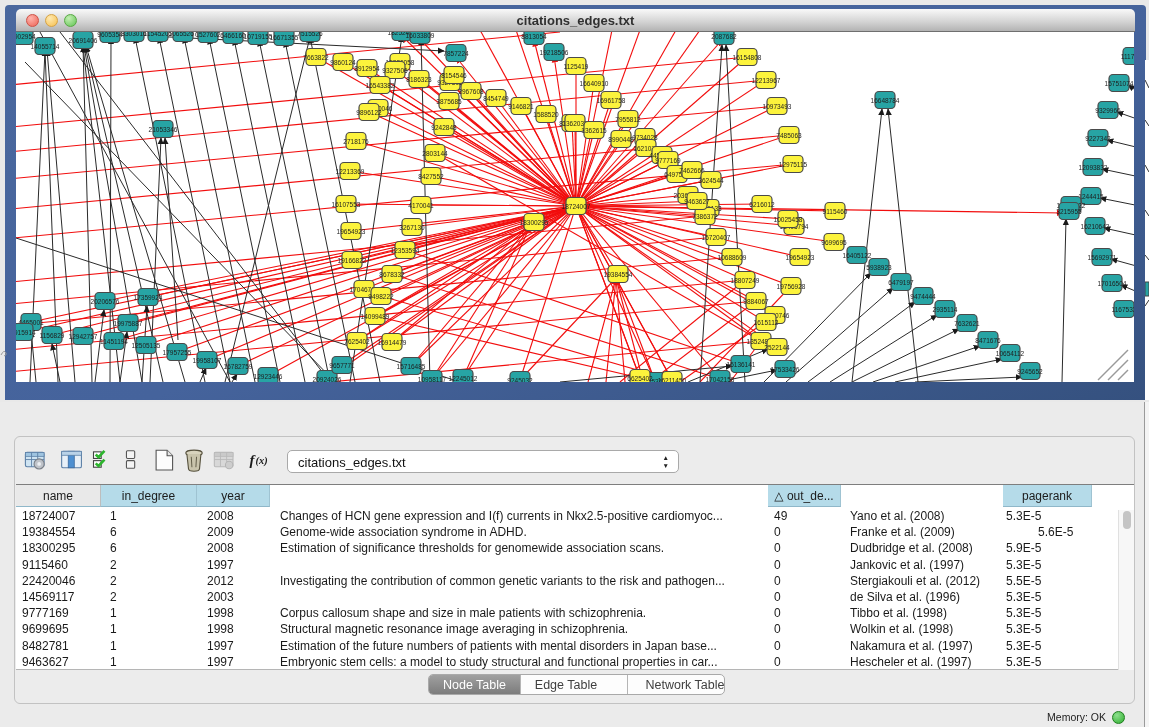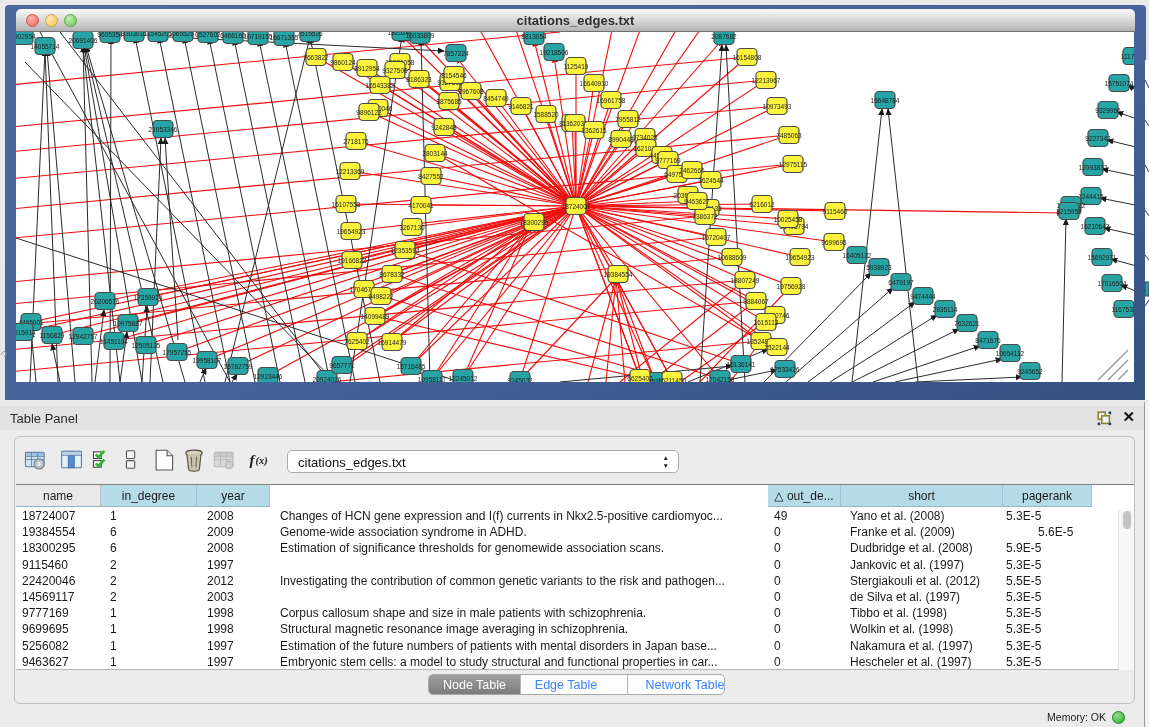--- a/index.html
+++ b/index.html
@@ -20,21 +20,21 @@
 #combo .t { position:absolute; left:10px; top:4px; font-size:13px; color:#111; }
 #combo .arr { position:absolute; right:9px; top:3px; font-size:6.5px; color:#222; line-height:7.5px; text-align:center; }
 #tablewrap { position:absolute; left:1px; top:47px; width:1118px; height:186px; background:#fff; border-top:1px solid #7e7e7e; border-bottom:1px solid #b5b5b5; }
 .hcell { position:absolute; top:0; height:22px; background:#b5dbe9; border-right:1px solid #9fc3d2; border-bottom:1px solid #8fb7c9; font-size:12px; color:#1c1c1c; text-align:center; line-height:22px; }
 #tbody { position:absolute; left:0; top:23px; width:1102px; height:163px; overflow:hidden; }
 .trow { position:absolute; left:0; width:100%; height:16.2px; font-size:12px; color:#1a1a1a; }
 .trow span { position:absolute; top:1px; white-space:nowrap; }
 #vsb { position:absolute; right:0; top:25px; width:16px; height:160px; background:#f7f7f7; border-left:1px solid #e0e0e0; }
 #vsb .th { position:absolute; left:3.5px; top:1px; width:8px; height:18px; background:#c4c4c4; border-radius:4px; }
 #tabs { position:absolute; left:413px; top:237px; width:297px; height:21px; background:#fdfdfd; border:1px solid #a9a9a9; border-radius:5px; overflow:hidden; font-size:12.5px;padding-left:42px; }
-#tabs div { position:absolute; top:0; height:100%; line-height:20px; text-align:center; color:#3b82f6; }
+#tabs div { position:absolute; top:0; height:100%; line-height:20px; text-align:center; color:#404040; }
 #status { position:absolute; right:38px; bottom:4px; font-size:10.5px; color:#222; }
 #memdot { position:absolute; right:19px; bottom:3px; width:13px; height:13px; border-radius:50%; background:radial-gradient(circle at 35% 30%,#8ee08e,#2fae2f); border:1px solid #1d7d1d; }
 #redge { position:absolute; left:1144px; top:402px; width:5px; height:325px; background:#f4f4f4; border-left:1px solid #9a9a9a; }
 </style></head>
 <body>
 <div id="netwin">
   <div id="titlebar">
     <div class="tl" style="left:10px;background:radial-gradient(circle at 35% 30%,#ffb3ab,#ec6456);border:0.5px solid #ce5146"></div>
     <div class="tl" style="left:29px;background:radial-gradient(circle at 35% 30%,#ffe9b0,#f5bf4f);border:0.5px solid #d6a243"></div>
     <div class="tl" style="left:48px;background:radial-gradient(circle at 35% 30%,#c4efb3,#61c454);border:0.5px solid #58a843"></div>
@@ -549,31 +549,20 @@
         <line x1="0" y1="20" x2="4" y2="28"></line>
         <line x1="0" y1="60" x2="4" y2="66"></line>
         <line x1="0" y1="105" x2="4" y2="112"></line>
         <line x1="0" y1="150" x2="4" y2="156"></line>
         <line x1="0" y1="195" x2="4" y2="200"></line>
         <line x1="4" y1="240" x2="0" y2="246"></line>
       </g>
       <rect x="0" y="222" width="4" height="14" fill="#27a4a4" stroke="#444"></rect>
     </svg></div>
 <div id="bottom">
-  <div id="tpbar">
-    <div class="t">Table Panel</div>
-    <div style="position:absolute;right:32px;top:5px"><svg width="15" height="15" viewBox="0 0 15 15">
-<rect x="1.2" y="1.2" width="7" height="7" fill="#eef3fa" stroke="#8f8433" stroke-width="1.6"></rect>
-<rect x="4.8" y="4.8" width="7.6" height="7.6" fill="#eef3fa" stroke="#8f8433" stroke-width="1.6"></rect>
-<rect x="11.6" y="0.6" width="2.6" height="2.6" fill="#1c3f6e"></rect>
-<rect x="0.6" y="11.6" width="2.6" height="2.6" fill="#1c3f6e"></rect>
-<rect x="11.6" y="11.6" width="2.6" height="2.6" fill="#1c3f6e"></rect>
-</svg></div>
-    <div style="position:absolute;right:9px;top:2px;font-size:15px;font-weight:bold;color:#111">✕</div>
-  </div>
   <div id="panel">
     <div id="toolbar"><svg width="286" height="29" viewBox="0 0 260 26.4">
 <g>
  <rect x="2" y="4" width="17" height="13" rx="1.5" fill="#cfe4f2" stroke="#5b7fa6"></rect>
  <rect x="2" y="4" width="17" height="3.6" fill="#9fc4e0" stroke="#5b7fa6" stroke-width="0.7"></rect>
  <line x1="7.6" y1="4" x2="7.6" y2="17" stroke="#5b7fa6" stroke-width="0.8"></line>
  <line x1="13.2" y1="4" x2="13.2" y2="17" stroke="#5b7fa6" stroke-width="0.8"></line>
  <line x1="2" y1="10.5" x2="19" y2="10.5" stroke="#5b7fa6" stroke-width="0.8"></line>
  <circle cx="14.5" cy="14.5" r="4.6" fill="#bfc3c9" stroke="#7a7f87"></circle>
  <circle cx="14.5" cy="14.5" r="1.7" fill="#eceff3"></circle>
@@ -616,21 +605,20 @@
 </svg></div>
     <div id="combo">
         <span class="t">citations_edges.txt</span>
         <span class="arr">▲<br>▼</span>
       </div>
     <div id="tablewrap">
       <div class="hcell" style="left:0;width:85px;background:#e9e9e9;border-right:1px solid #bdbdbd">name</div>
       <div class="hcell" style="left:85px;width:96px">in_degree</div>
       <div class="hcell" style="left:181px;width:73px">year</div>
       <div class="hcell" style="left:752px;width:73px">△ out_de...</div>
-      <div class="hcell" style="left:825px;width:162px">short</div>
       <div class="hcell" style="left:987px;width:89px">pagerank</div>
       <div id="tbody">
 <div class="trow" style="top:0.0px">
             <span style="left:6px">18724007</span>
             <span style="left:94px">1</span>
             <span style="left:191px">2008</span>
             <span style="left:264px">Changes of HCN gene expression and I(f) currents in Nkx2.5-positive cardiomyoc...</span>
             <span style="left:758px">49</span>
             <span style="left:834px">Yano et al. (2008)</span>
             <span style="left:990px">5.3E-5</span>
@@ -668,21 +656,21 @@
             <span style="left:264px">Investigating the contribution of common genetic variants to the risk and pathogen...</span>
             <span style="left:758px">0</span>
             <span style="left:834px">Stergiakouli et al. (2012)</span>
             <span style="left:990px">5.5E-5</span>
           </div>
 <div class="trow" style="top:81.0px">
             <span style="left:6px">14569117</span>
             <span style="left:94px">2</span>
             <span style="left:191px">2003</span>
             <span style="left:758px">0</span>
-            <span style="left:834px">de Silva et al. (1997)</span>
+            <span style="left:834px">de Silva et al. (1996)</span>
             <span style="left:990px">5.3E-5</span>
           </div>
 <div class="trow" style="top:97.2px">
             <span style="left:6px">9777169</span>
             <span style="left:94px">1</span>
             <span style="left:191px">1998</span>
             <span style="left:264px">Corpus callosum shape and size in male patients with schizophrenia.</span>
             <span style="left:758px">0</span>
             <span style="left:834px">Tibbo et al. (1998)</span>
             <span style="left:990px">5.3E-5</span>
@@ -690,21 +678,21 @@
 <div class="trow" style="top:113.4px">
             <span style="left:6px">9699695</span>
             <span style="left:94px">1</span>
             <span style="left:191px">1998</span>
             <span style="left:264px">Structural magnetic resonance image averaging in schizophrenia.</span>
             <span style="left:758px">0</span>
             <span style="left:834px">Wolkin et al. (1998)</span>
             <span style="left:990px">5.3E-5</span>
           </div>
 <div class="trow" style="top:129.6px">
-            <span style="left:6px">5256082</span>
+            <span style="left:6px">8482781</span>
             <span style="left:94px">1</span>
             <span style="left:191px">1997</span>
             <span style="left:264px">Estimation of the future numbers of patients with mental disorders in Japan base...</span>
             <span style="left:758px">0</span>
             <span style="left:834px">Nakamura et al. (1997)</span>
             <span style="left:990px">5.3E-5</span>
           </div>
 <div class="trow" style="top:145.8px">
             <span style="left:6px">9463627</span>
             <span style="left:94px">1</span>

